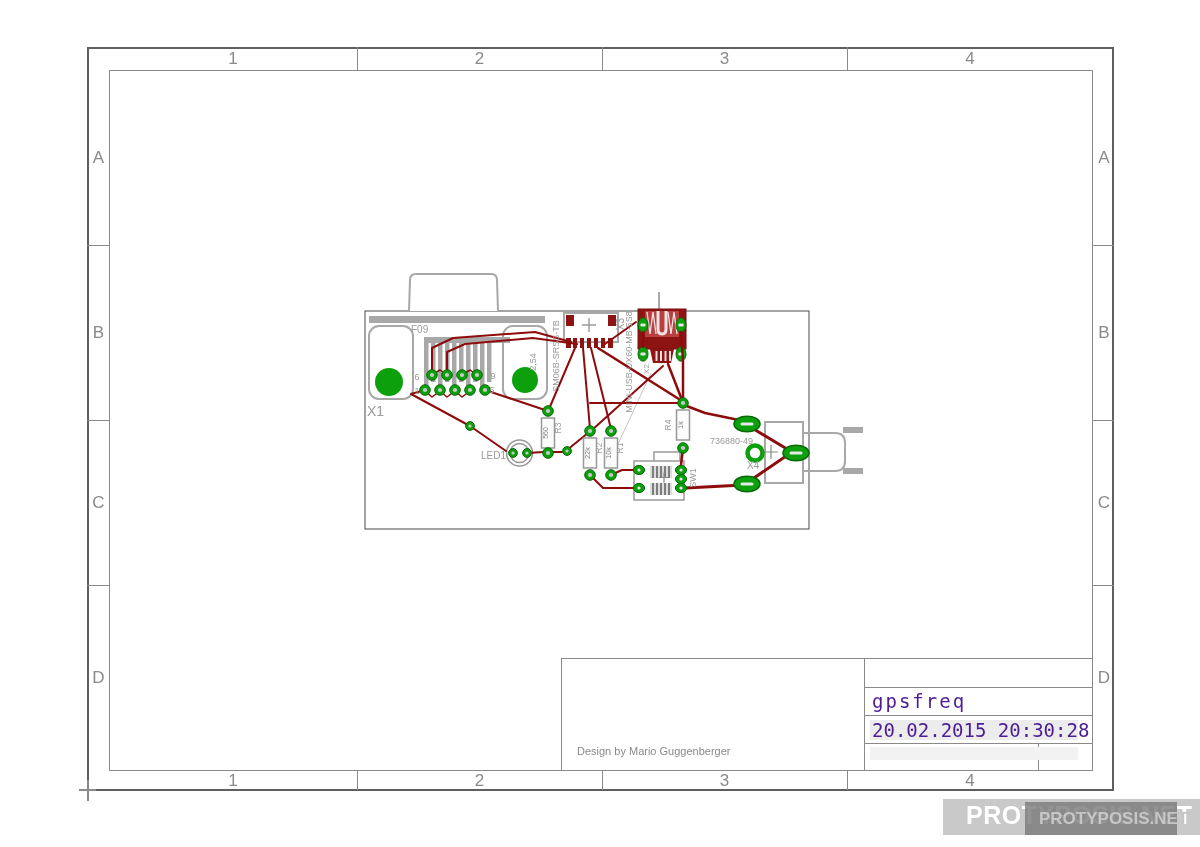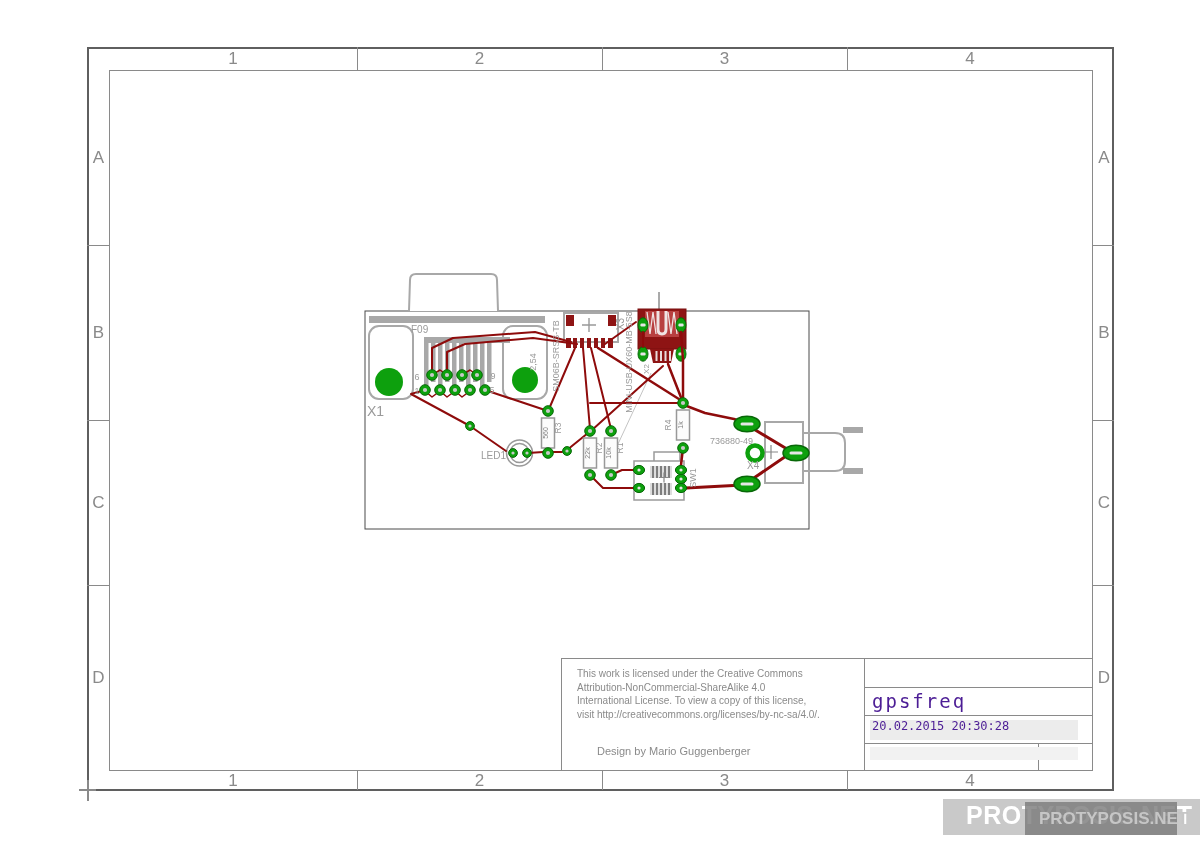--- a/index.html
+++ b/index.html
@@ -11,21 +11,21 @@
   #outer-frame{position:absolute;left:87px;top:47px;width:1027px;height:744px;
                border:2px solid #5f5f5f;box-sizing:border-box;}
   #inner-frame{position:absolute;left:109px;top:70px;width:984px;height:701px;
                border:1px solid #8a8a8a;box-sizing:border-box;}
   .band-label{position:absolute;color:#8a8a8a;font-size:17px;line-height:20px;text-align:center;}
   .tick{position:absolute;background:#8a8a8a;}
   
   .tb-text{position:absolute;color:#4c1d95;font-family:"DejaVu Sans Mono","Liberation Mono",monospace;white-space:pre;}
   #license-text{position:absolute;left:577px;top:667px;width:288px;color:#8a8a8a;
                 font-size:10px;line-height:13.5px;}
-  #license-credit{position:absolute;left:577px;top:745px;color:#8a8a8a;font-size:11px;margin-left:20px;}
+  #license-credit{position:absolute;left:577px;top:745px;color:#8a8a8a;font-size:11px;}
   .row-strip{position:absolute;background:#ececec;}
   
   #wm-bar1{position:absolute;left:943px;top:799px;width:257px;height:36px;background:#c9c9c9;}
   #wm-text1{position:absolute;left:966px;top:801px;color:#ffffff;font-weight:bold;font-size:25px;letter-spacing:0.5px;}
   #wm-bar2{position:absolute;left:1025px;top:802px;width:152px;height:33px;background:rgba(125,125,125,0.82);}
   #wm-text2{position:absolute;left:1039px;top:809px;color:#c6c6c6;font-weight:bold;font-size:17px;}
   svg text{font-family:"Liberation Sans",sans-serif;}
 </style>
 </head>
 <body>
@@ -77,28 +77,22 @@
   <div class="line" style="left:864px;top:658px;width:1px;height:113px;"></div>
   <div class="line" style="left:864px;top:687px;width:229px;height:1px;"></div>
   <div class="line" style="left:864px;top:715px;width:229px;height:1px;"></div>
   <div class="line" style="left:864px;top:743px;width:229px;height:1px;"></div>
   <div class="line" style="left:1038px;top:743px;width:1px;height:28px;"></div>
 
   <div class="row-strip" style="left:870px;top:720px;width:208px;height:20px;"></div>
   <div class="row-strip" style="left:870px;top:747px;width:208px;height:13px;background:#f2f2f2;"></div>
 
   <div class="tb-text" style="left:872px;top:690px;font-size:19px;letter-spacing:2px;">gpsfreq</div>
-  <div class="tb-text" style="left:872px;top:719px;font-size:12px;">20.02.2015 20:30:28</div>
-
-  <div id="license-text">
-    <div>This work is licensed under the Creative Commons</div>
-    <div>Attribution-NonCommercial-ShareAlike 4.0</div>
-    <div>International License. To view a copy of this license,</div>
-    <div>visit http://creativecommons.org/licenses/by-nc-sa/4.0/.</div>
-  </div>
+  <div class="tb-text" style="left:872px;top:719px;font-size:19px;">20.02.2015 20:30:28</div>
+
   <div id="license-credit">Design by Mario Guggenberger</div>
 
   <svg class="abs" style="left:355px;top:262px;" width="515" height="285" viewBox="355 262 515 285">
     <defs>
       <g id="pth">
           <circle r="5.3" fill="#0da00d" stroke="#086808" stroke-width="1"></circle>
           <circle r="2.1" fill="#c9c9c9"></circle>
         </g>
       <g id="via">
           <circle r="4.4" fill="#0da00d" stroke="#086808" stroke-width="1"></circle>

